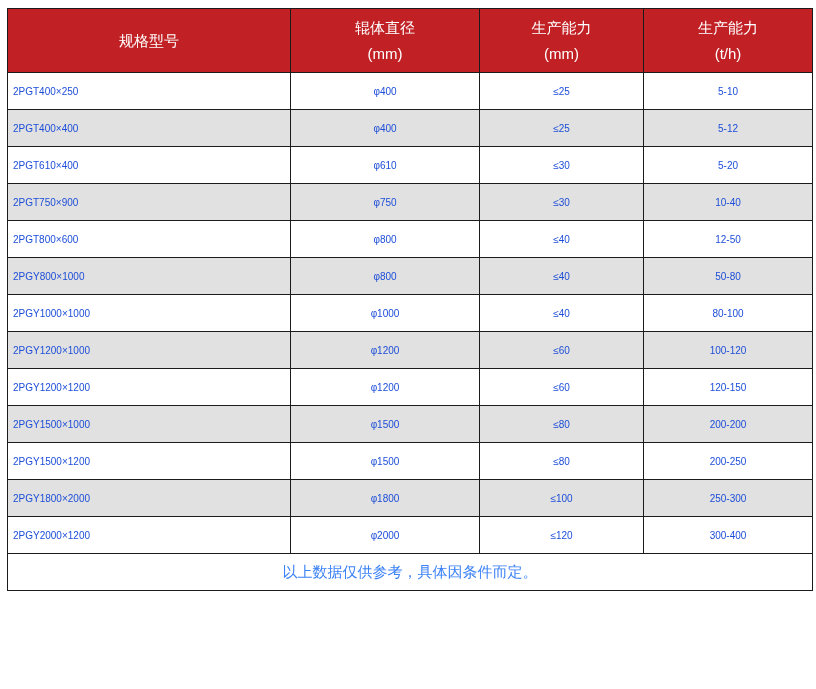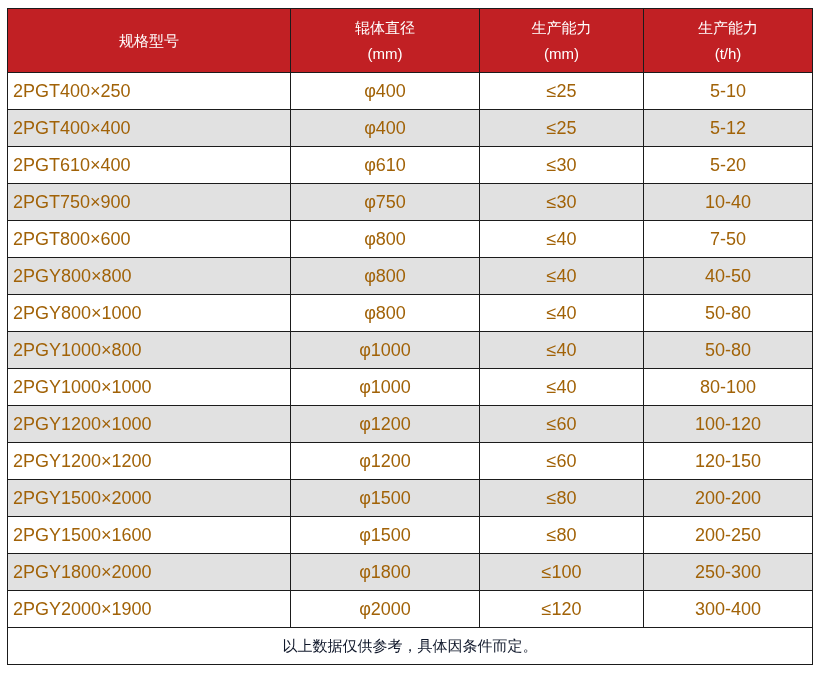--- a/index.html
+++ b/index.html
@@ -40,40 +40,40 @@
     font-weight: normal;
     text-align: center;
     vertical-align: middle;
     padding: 0;
   }
   thead th .hline { line-height: 26px; }
 
   
   tbody td {
     height: 37px;
-    font-size: 18px;
-    color: #a16207;
+    font-size: 10px;
+    color: #1d4ed8;
     background: #ffffff;
     text-align: center;
     vertical-align: middle;
     padding: 0;
   }
   tbody tr:nth-child(even) td {
     background: #e1e1e1;
   }
   tbody td.model-cell {
     text-align: left;
     padding-left: 5px;
   }
 
   
   tfoot td {
     height: 37px;
     font-size: 15px;
-    color: #0f172a;
+    color: #3b82f6;
     background: #ffffff;
     text-align: center;
     vertical-align: middle;
     padding: 0;
   }
 </style>
 </head>
 <body>
 
 <div class="table-wrap">
@@ -125,37 +125,25 @@
         <tr>
           <td class="model-cell">2PGT750×900</td>
           <td>φ750</td>
           <td>≤30</td>
           <td>10-40</td>
         </tr>
         <tr>
           <td class="model-cell">2PGT800×600</td>
           <td>φ800</td>
           <td>≤40</td>
-          <td>7-50</td>
-        </tr>
-        <tr>
-          <td class="model-cell">2PGY800×800</td>
-          <td>φ800</td>
-          <td>≤40</td>
-          <td>40-50</td>
+          <td>12-50</td>
         </tr>
         <tr>
           <td class="model-cell">2PGY800×1000</td>
           <td>φ800</td>
-          <td>≤40</td>
-          <td>50-80</td>
-        </tr>
-        <tr>
-          <td class="model-cell">2PGY1000×800</td>
-          <td>φ1000</td>
           <td>≤40</td>
           <td>50-80</td>
         </tr>
         <tr>
           <td class="model-cell">2PGY1000×1000</td>
           <td>φ1000</td>
           <td>≤40</td>
           <td>80-100</td>
         </tr>
         <tr>
@@ -164,39 +152,39 @@
           <td>≤60</td>
           <td>100-120</td>
         </tr>
         <tr>
           <td class="model-cell">2PGY1200×1200</td>
           <td>φ1200</td>
           <td>≤60</td>
           <td>120-150</td>
         </tr>
         <tr>
-          <td class="model-cell">2PGY1500×2000</td>
+          <td class="model-cell">2PGY1500×1000</td>
           <td>φ1500</td>
           <td>≤80</td>
           <td>200-200</td>
         </tr>
         <tr>
-          <td class="model-cell">2PGY1500×1600</td>
+          <td class="model-cell">2PGY1500×1200</td>
           <td>φ1500</td>
           <td>≤80</td>
           <td>200-250</td>
         </tr>
         <tr>
           <td class="model-cell">2PGY1800×2000</td>
           <td>φ1800</td>
           <td>≤100</td>
           <td>250-300</td>
         </tr>
         <tr>
-          <td class="model-cell">2PGY2000×1900</td>
+          <td class="model-cell">2PGY2000×1200</td>
           <td>φ2000</td>
           <td>≤120</td>
           <td>300-400</td>
         </tr>
       </tbody>
     <tfoot>
       <tr>
         <td colspan="4">以上数据仅供参考，具体因条件而定。</td>
       </tr>
     </tfoot>

